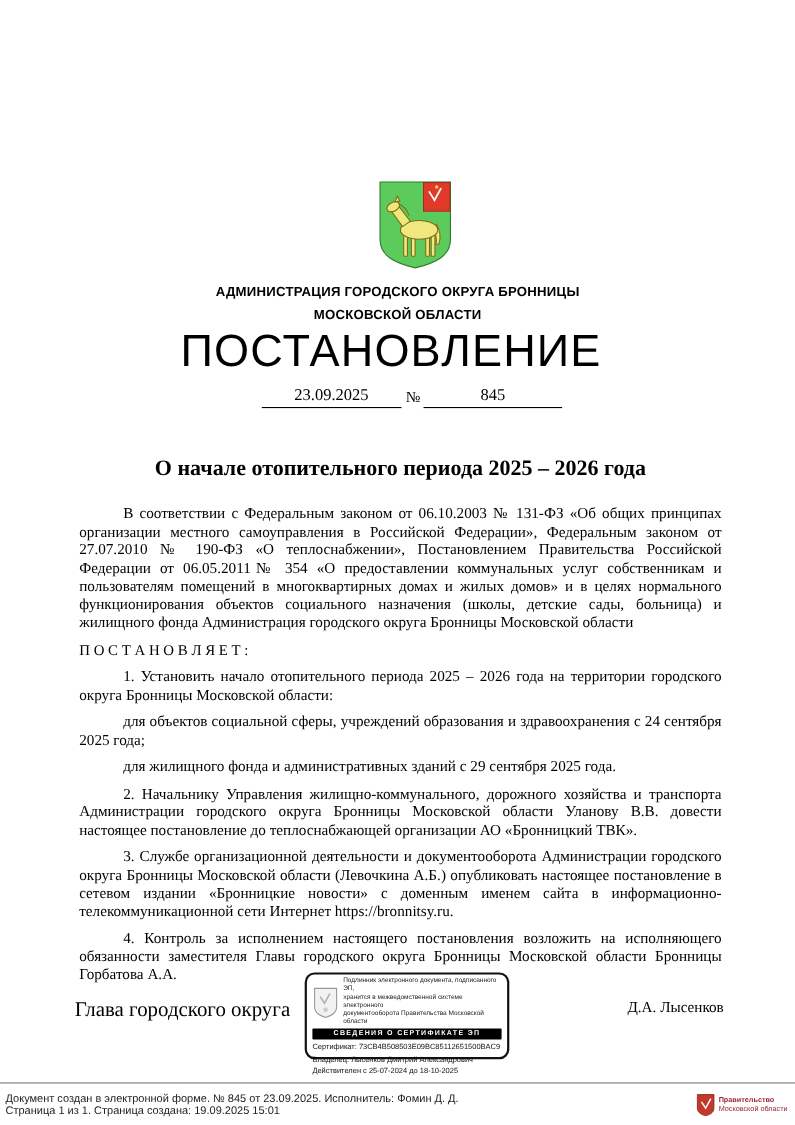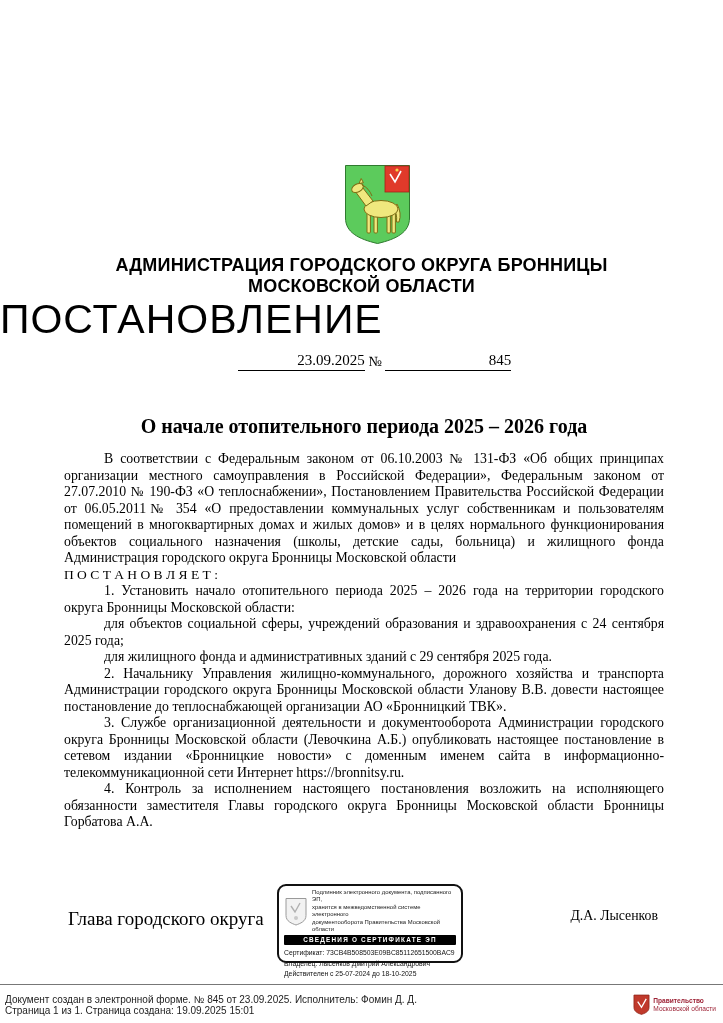--- a/index.html
+++ b/index.html
@@ -7,48 +7,48 @@
   .page {
     position:relative; width:723px; height:1023px; background:#fff;
     font-family:"Liberation Serif", serif; color:#000; overflow:hidden;
   }
   
   .arms { position:absolute; top:164px; left:344px; width:67px; height:81px; }
   
   .org-header {
     position:absolute; top:255px; left:0; width:723px; text-align:center;
     font-family:"Liberation Sans", sans-serif; font-weight:bold;
-    font-size:18px; line-height:21px; letter-spacing:.2px;
+    font-size:12px; line-height:21px; letter-spacing:.2px;
   }
   .doc-type {
-    position:absolute; top:297px; left:0; width:711px; 
+    position:absolute; top:297px; left:0; width:711px; text-align:center;
     font-family:"Liberation Sans", sans-serif; font-weight:400;
     font-size:41px; line-height:44px; letter-spacing:1px;
   }
   
   .dateline {
     position:absolute; top:352px; left:0; width:723px;
     display:flex; justify-content:center; align-items:flex-end;
     font-size:15px; transform:translateX(13px);
   }
-  .u { display:inline-block; border-bottom:1.4px solid #000; text-align:right; padding-bottom:1px;font-family:Liberation Serif, serif; }
+  .u { display:inline-block; border-bottom:1.4px solid #000; text-align:center; padding-bottom:1px;font-family:Liberation Serif, serif; }
   .date-u { width:127px; }
   .num-u  { width:126px; }
   .no-sign { margin:0 3px 1px 4px; font-size:14px; }
   
   .doc-title {
     position:absolute; top:415px; left:64px; width:600px; text-align:center;
     font-weight:bold; font-size:20px;
   }
   
   .body-text {
     position:absolute; top:451px; left:64px; width:600px;
     font-size:13.8px; line-height:16.5px; text-align:justify;
   }
-  .body-text p { margin:0; }
+  .body-text p { margin:8px; }
   .ind { text-indent:40px; }
   .resolves { text-align:left; text-indent:0; margin:24px 0 20px 0; font-size:13.5px; }
   
   .sig-row { position:absolute; top:884px; left:64px; width:600px; height:80px; }
   .sig-left  { position:absolute; left:4px;  top:24px; font-size:19px; }
   .sig-right { position:absolute; right:6px; top:24px; font-size:13.8px; }
   
   .stamp {
     position:absolute; left:213px; top:0; width:186px; height:79px;
     border:2.5px solid #111; border-radius:9px; background:#fff;

